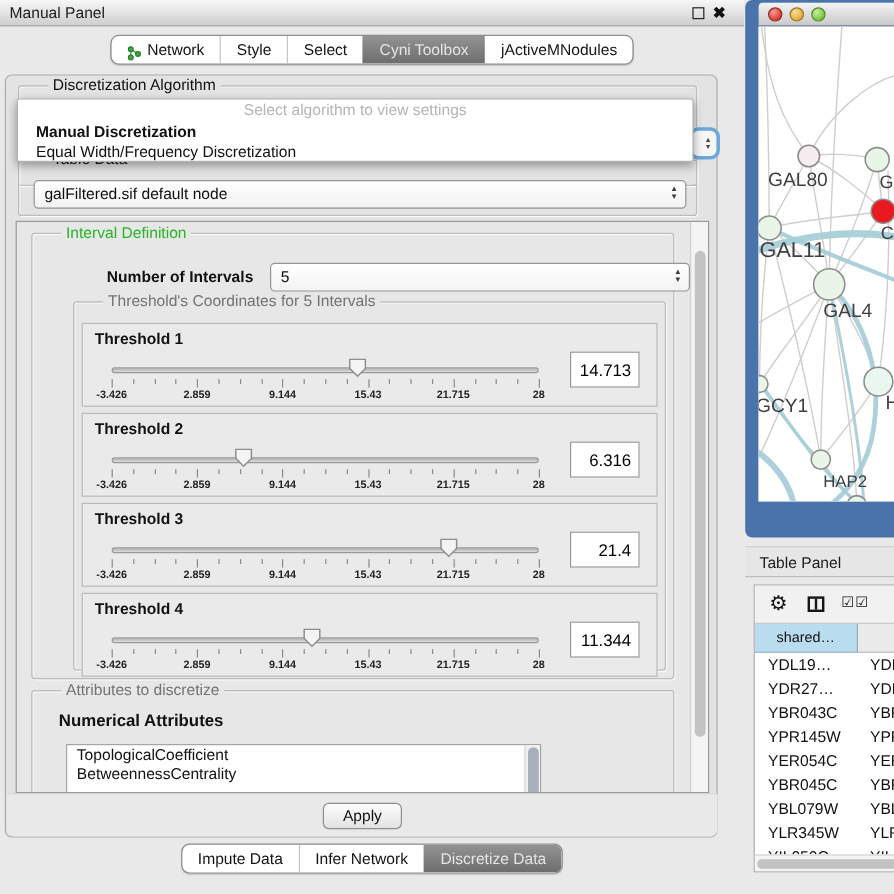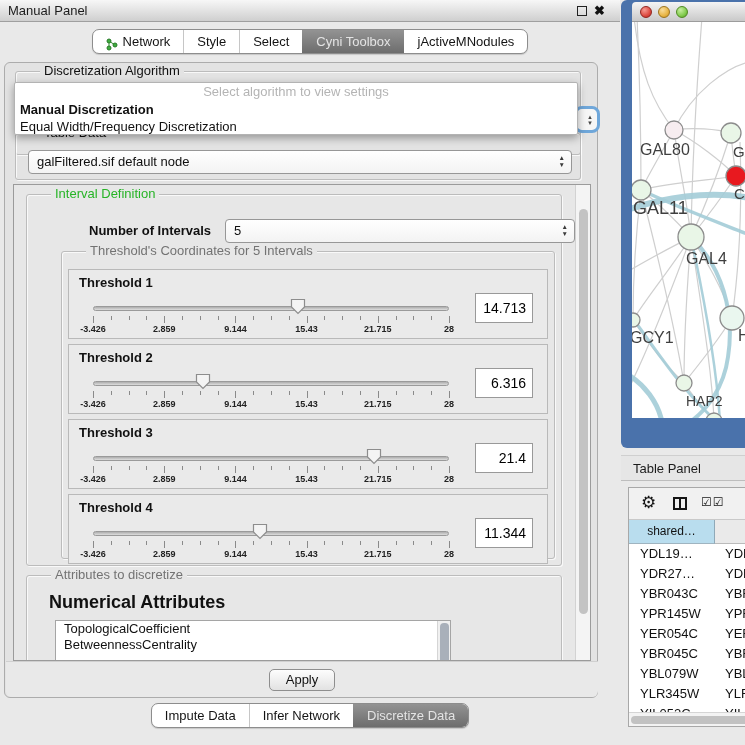--- a/index.html
+++ b/index.html
@@ -35,21 +35,21 @@
   .combo .stepper { position:absolute; right:6px; top:4px; font-size:6.5px; line-height:6.5px; color:#3a3a3a; text-align:center; }
 
   
   #combo-frag { position:absolute; left:558px; top:34px; width:26px; height:27px;
     border:3px solid #6fa7da; border-radius:8px; background:#f6f6f6; z-index:2; }
   #combo-frag .stepper { position:absolute; right:4px; top:5px; font-size:6px; line-height:6px; color:#444; }
 
   
   #popup { position:absolute; left:14px; top:82px; width:564px; height:53px; background:#fff;
     border:1px solid #b3b3b3; border-radius:2px; box-shadow:0 3px 8px rgba(0,0,0,.35); z-index:10; overflow:hidden; }
-  #popup .opt { height:17.6px; line-height:17.6px; font-size:13px; padding-left:5px; white-space:nowrap; }
+  #popup .opt { height:17.6px; line-height:17.6px; font-size:13px; padding-left:15px; white-space:nowrap; }
   #popup .ph { color:#b4b4b4; text-align:center; padding-left:0; }
   #popup .b { font-weight:bold; }
 
   #inner-panel { position:absolute; left:8px; top:121px; width:578px; height:477px;
     background:#e7e7e7; border:1px solid #9b9b9b; overflow:hidden; }
   .vscroll { position:absolute; right:0; top:0; width:15px; height:100%;
     background:#f4f4f4; border-left:1px solid #d2d2d2; }
   .vscroll .thumb { position:absolute; left:3px; width:9px; border-radius:5px; background:#c3c3c3; }
 
   
@@ -330,21 +330,21 @@
                 <span class="ticklabel" style="left: 80%;">21.715</span>
                 <span class="ticklabel" style="left: 100%;">28</span>
               </div>
               <div class="vfield">11.344</div>
             </div>
           </div>
       </div>
 
       <div class="group" style="--bg:#e7e7e7; left:12px; top:390px; width:536px; height:115px;">
         <span class="grouplabel g-blue">Attributes to discretize</span>
-        <span style="position:absolute; left:22px; top:16px; font-size:18px; font-weight:bold;">Numerical Attributes</span>
+        <span style="position:absolute; left:22px; top:16px; font-size:14px; font-weight:bold;">Numerical Attributes</span>
         <div id="attr-list">
             <div class="item">TopologicalCoefficient</div>
             <div class="item">BetweennessCentrality</div>
             <div class="lscroll">
               <div class="lthumb"></div>
             </div>
         </div>
       </div>
 
       <div class="vscroll">

